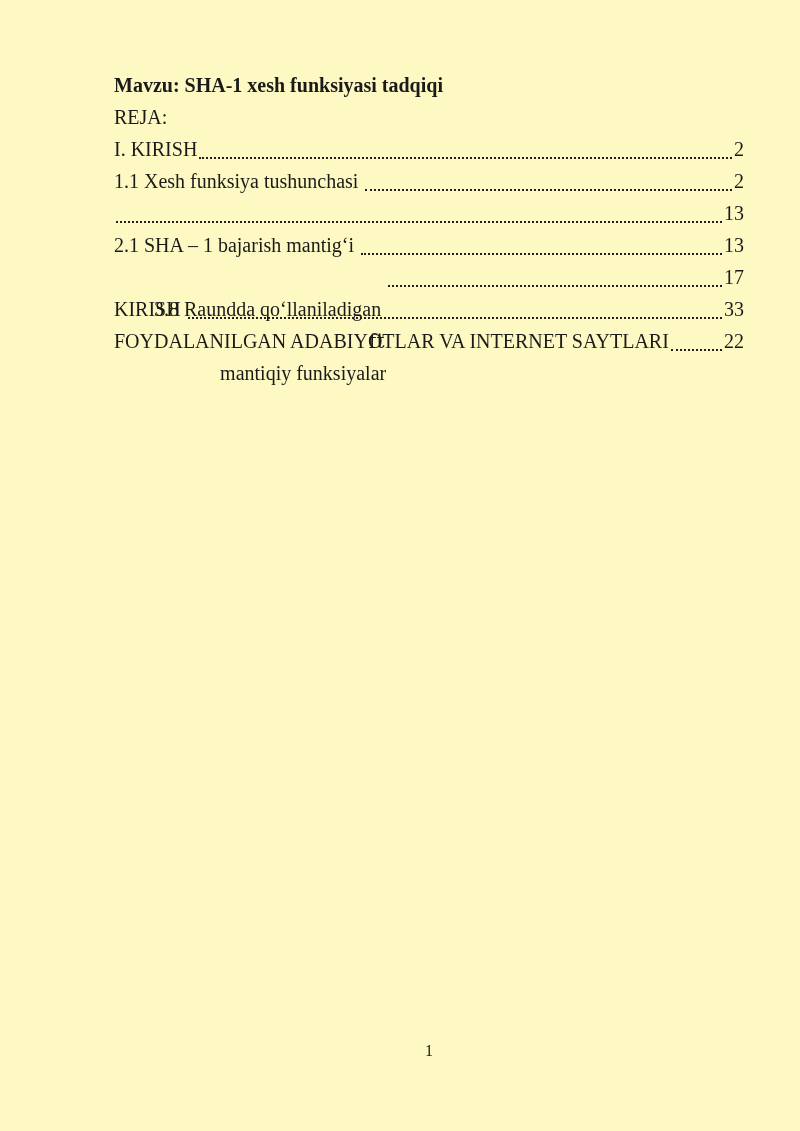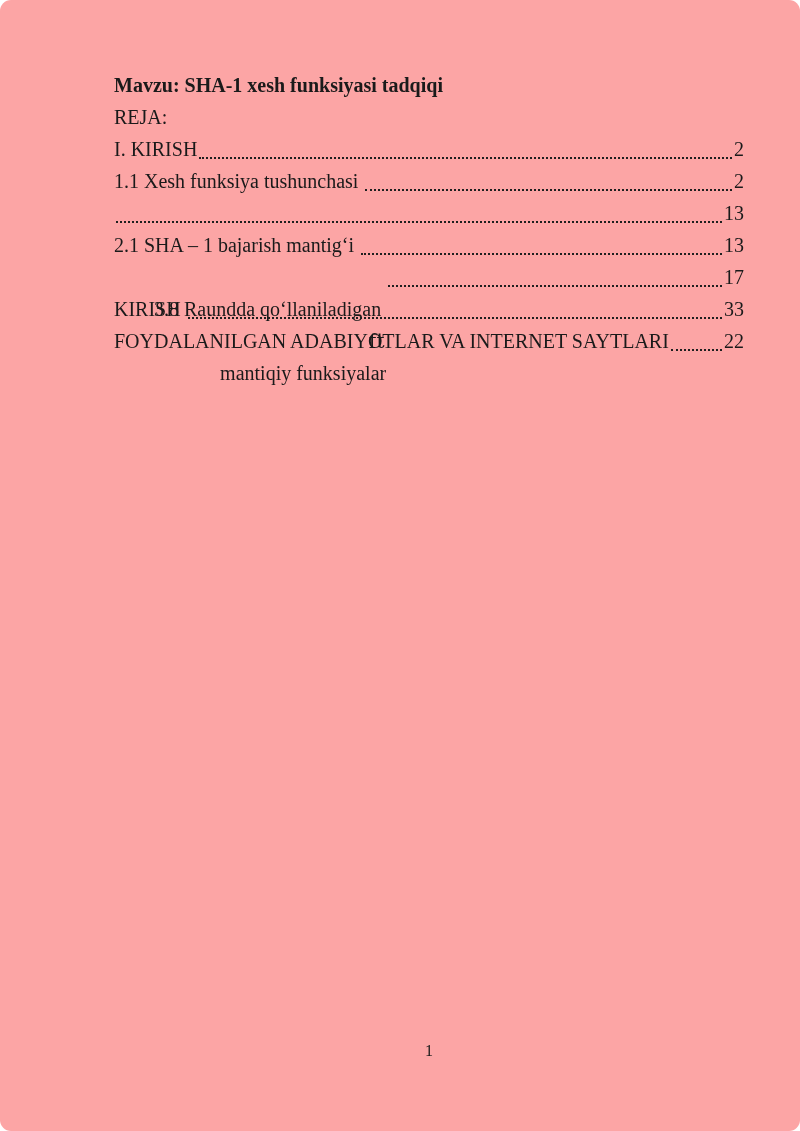--- a/index.html
+++ b/index.html
@@ -11,22 +11,21 @@
     height: 1131px;
     background: #ffffff;
     position: relative;
     overflow: hidden;
     font-family: "Liberation Serif", serif;
     color: #1a1a1a;
   }
   .doc-page {
     position: absolute;
     inset: 0;
-    background: #fca5a5;
-    border-radius: 11px;
+    background: #fef9c3;
   }
   .content {
     position: absolute;
     top: 69px;
     left: 114px;
     width: 630px;
   }
   .line {
     height: 32px;
     line-height: 32px;

